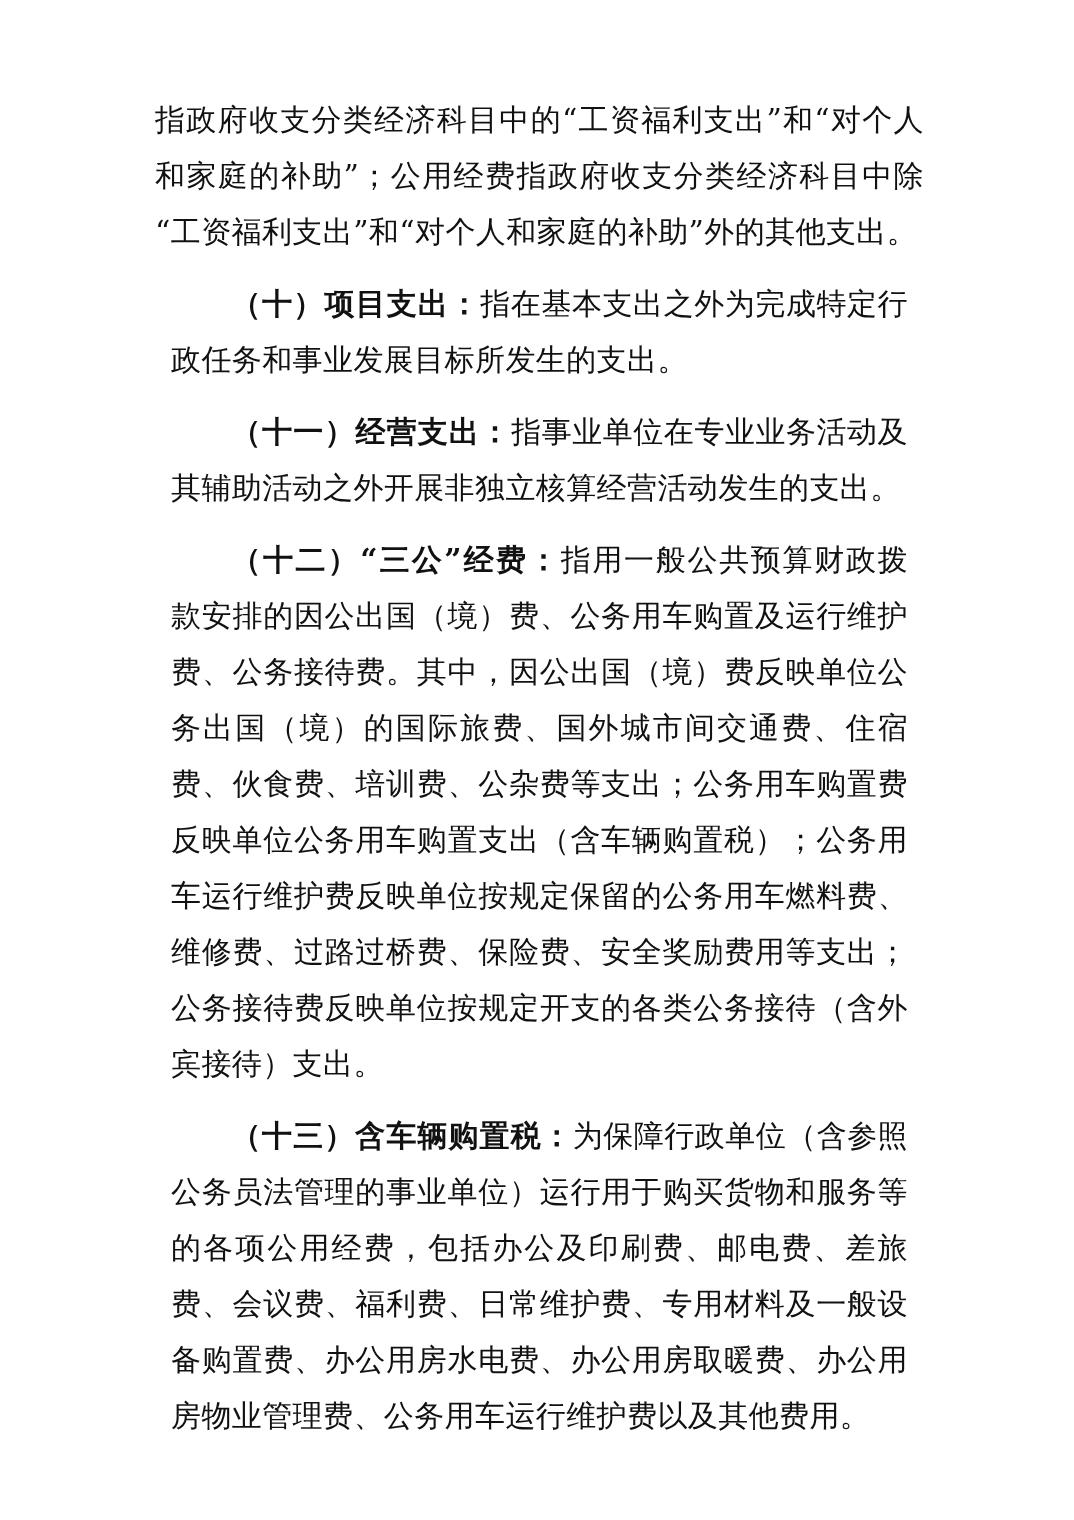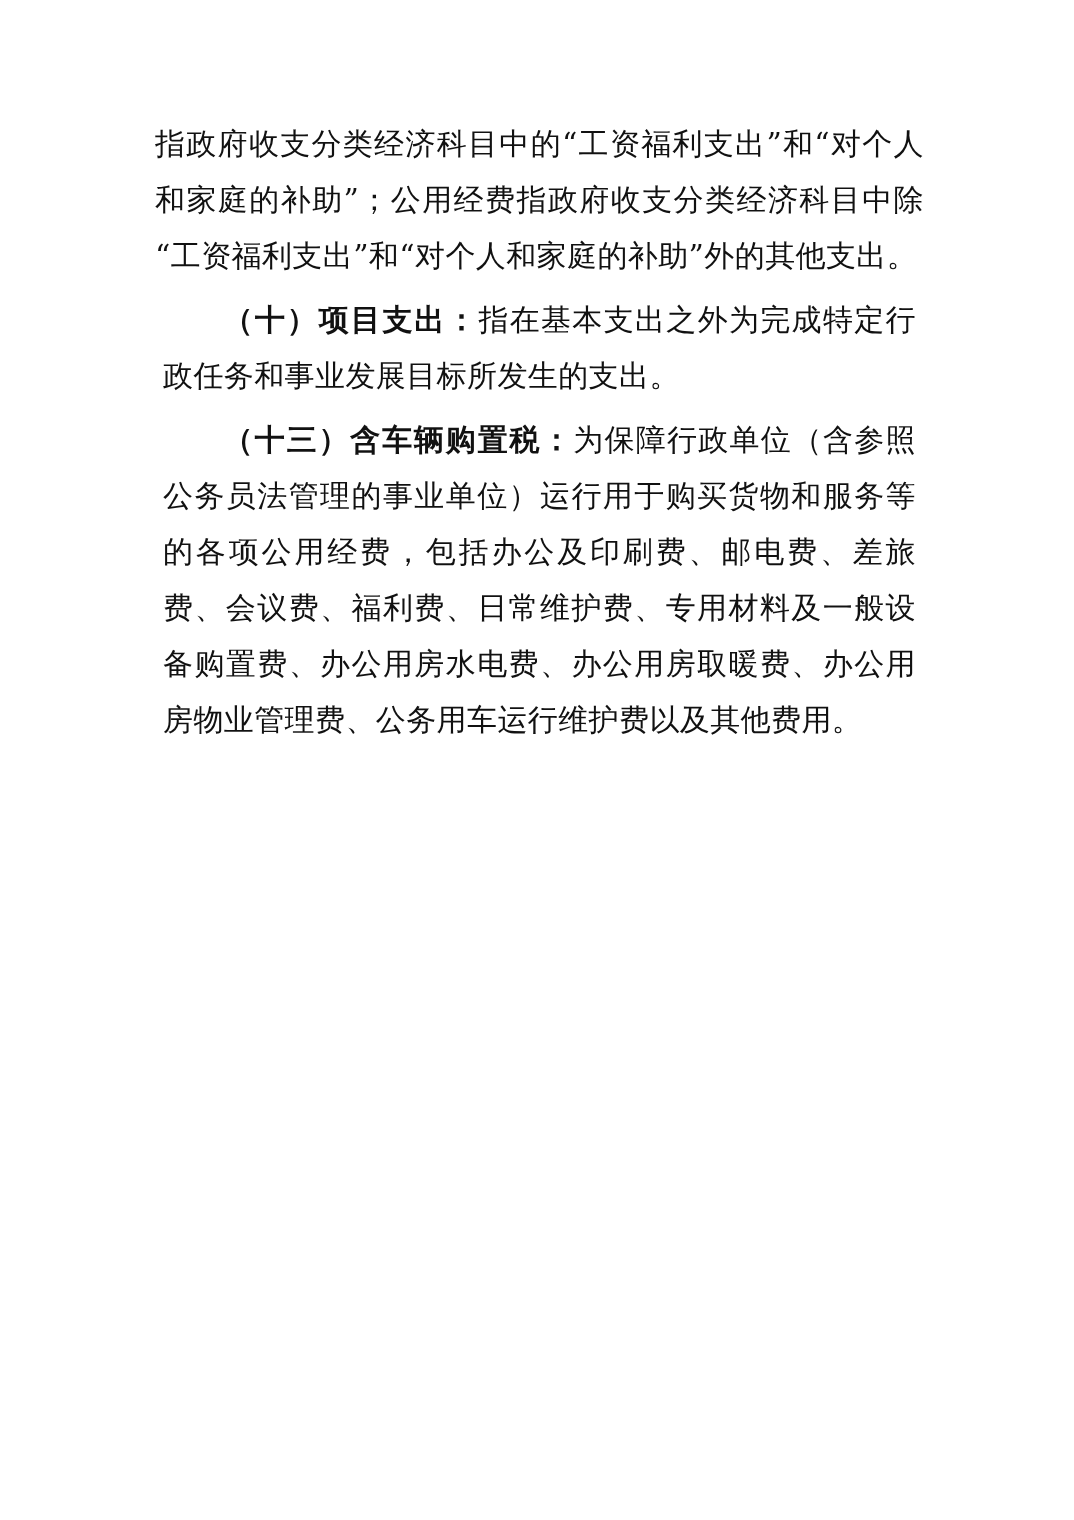--- a/index.html
+++ b/index.html
@@ -8,37 +8,37 @@
     padding: 0;
     background: #ffffff;
   }
   .page {
     position: relative;
     width: 1074px;
     height: 1520px;
     margin: 0 auto;
     background: #ffffff;
     box-sizing: border-box;
-    padding: 116px 150px 80px 155px;
+    padding: 92px 150px 80px 155px;
     font-family: "DejaVu Serif", "Liberation Serif", serif;
     color: #111111;
   }
   .doc-body {
     font-size: 30px;
     line-height: 56px;
     text-align: justify;
     text-justify: inter-ideograph;
     letter-spacing: 0.4px;
   }
   p.para {
     margin: 0;
     text-indent: 0;
   }
   p.indent {
-    margin: 8px;
+    margin: 16px;
     text-indent: 60px;
   }
   .lead {
     font-weight: 700;
     letter-spacing: 1px;
   }
 </style>
 </head>
 <body>
 
@@ -46,20 +46,26 @@
   <div class="doc-body">
 
     <p class="para">
       <span>指政府收支分类经济科目中的“工资福利支出”和“对个人和家庭的补助”；公用经费指政府收支分类经济科目中除“工资福利支出”和“对个人和家庭的补助”外的其他支出。</span>
     </p>
 
     <p class="indent">
       <span class="lead">（十）项目支出：</span><span>指在基本支出之外为完成特定行政任务和事业发展目标所发生的支出。</span>
     </p>
 
+    <p class="indent">
+      <span class="lead">（十一）经营支出：</span><span>指事业单位在专业业务活动及其辅助活动之外开展非独立核算经营活动发生的支出。</span>
+    </p>
 
+    <p class="indent">
+      <span class="lead">（十二）“三公”经费：</span><span>指用一般公共预算财政拨款安排的因公出国（境）费、公务用车购置及运行维护费、公务接待费。其中，因公出国（境）费反映单位公务出国（境）的国际旅费、国外城市间交通费、住宿费、伙食费、培训费、公杂费等支出；公务用车购置费反映单位公务用车购置支出（含车辆购置税）；公务用车运行维护费反映单位按规定保留的公务用车燃料费、维修费、过路过桥费、保险费、安全奖励费用等支出；公务接待费反映单位按规定开支的各类公务接待（含外宾接待）支出。</span>
+    </p>
 
     <p class="indent">
       <span class="lead">（十三）含车辆购置税：</span><span>为保障行政单位（含参照公务员法管理的事业单位）运行用于购买货物和服务等的各项公用经费，包括办公及印刷费、邮电费、差旅费、会议费、福利费、日常维护费、专用材料及一般设备购置费、办公用房水电费、办公用房取暖费、办公用房物业管理费、公务用车运行维护费以及其他费用。</span>
     </p>
 
   </div>
 </div>
 
 </body></html>

